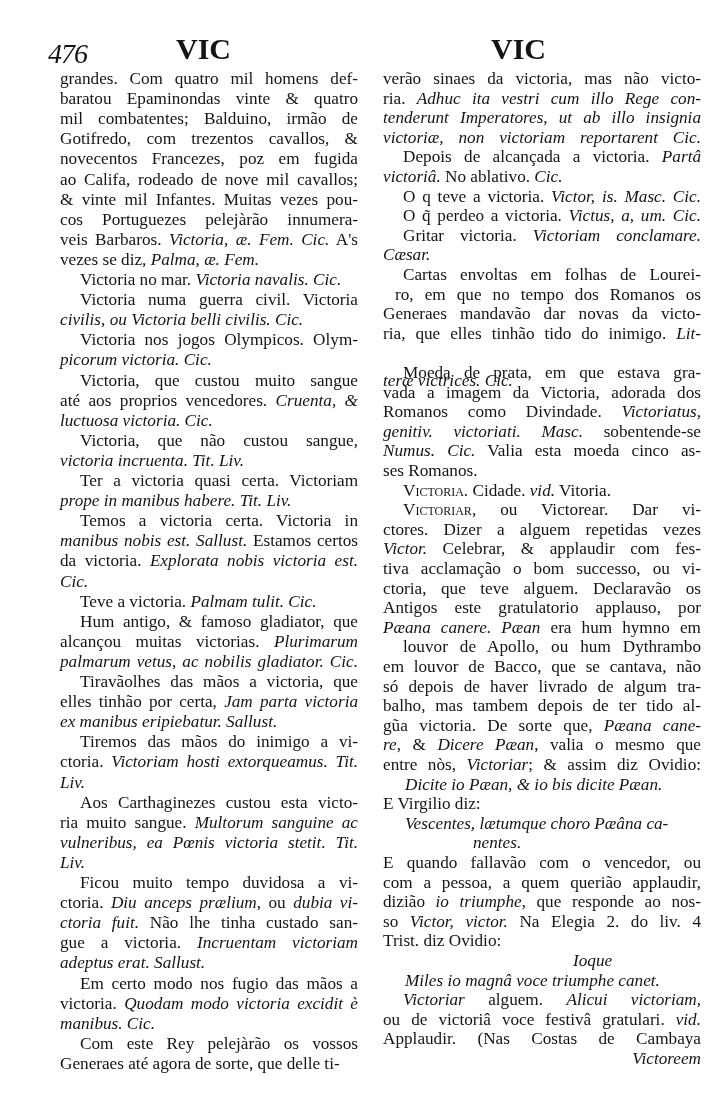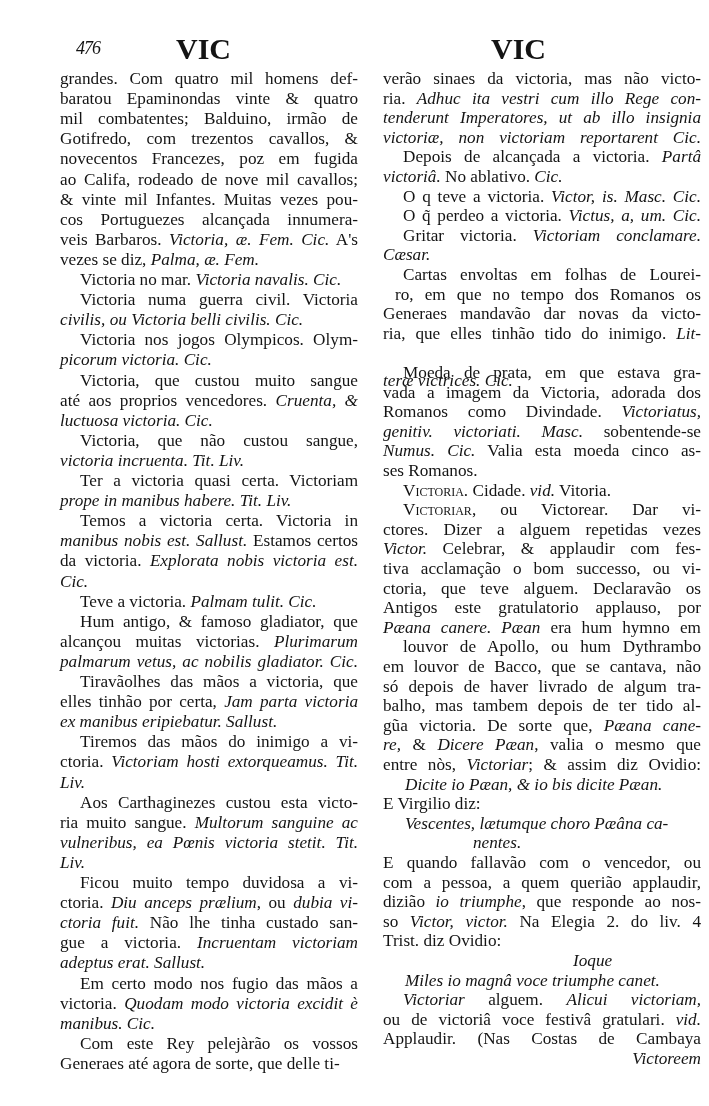--- a/index.html
+++ b/index.html
@@ -1,21 +1,21 @@
 <!DOCTYPE html>
 <html><head>
   <meta charset="utf-8">
   <style>
     html, body { margin: 0; padding: 0; }
     body {
       width: 709px; height: 1106px; background: #ffffff; position: relative; overflow: hidden;
       font-family: "Liberation Serif", "DejaVu Serif", serif; color: #141414;
     }
     .page-number {
-      position: absolute; left: 76px; top: 38px; font-size: 18px; font-style: italic;
+      position: absolute; left: 48px; top: 38px; font-size: 28px; font-style: italic;
       letter-spacing: -1px;
     }
     .running-head {
       position: absolute; top: 32px; font-size: 30px; font-weight: bold; letter-spacing: 0px;
     }
     .running-head.left { left: 176px; }
     .running-head.right { left: 491px; }
     .column { position: absolute; top: 68px; width: 298px; }
     .column.left { left: 60px; }
     .column.right { left: 383px; width: 318px; }
@@ -40,21 +40,21 @@
 <div class="running-head right">VIC</div>
 
 <div class="column left" id="col-left">
     <div class="line" style="top: 0px;">grandes. Com quatro mil homens def-</div>
     <div class="line" style="top: 20.1px;">baratou Epaminondas vinte &amp; quatro</div>
     <div class="line" style="top: 40.2px;">mil combatentes; Balduino, irmão de</div>
     <div class="line" style="top: 60.3px;">Gotifredo, com trezentos cavallos, &amp;</div>
     <div class="line" style="top: 80.4px;">novecentos Francezes, poz em fugida</div>
     <div class="line" style="top: 100.5px;">ao Califa, rodeado de nove mil cavallos;</div>
     <div class="line" style="top: 120.6px;">&amp; vinte mil Infantes. Muitas vezes pou-</div>
-    <div class="line" style="top: 140.7px;">cos Portuguezes alcançada innumera-</div>
+    <div class="line" style="top: 140.7px;">cos Portuguezes pelejàrão innumera-</div>
     <div class="line" style="top: 160.8px;">veis Barbaros. <i>Victoria, æ. Fem. <i>Cic.</i></i> A's</div>
     <div class="line last" style="top: 180.9px;">vezes se diz, <i>Palma, æ. Fem.</i></div>
     <div class="line indent last" style="top: 201px;">Victoria no mar. <i>Victoria navalis. <i>Cic.</i></i></div>
     <div class="line indent" style="top: 221.1px;">Victoria numa guerra civil. Victoria</div>
     <div class="line last" style="top: 241.2px;"><i>civilis, ou Victoria belli civilis. <i>Cic.</i></i></div>
     <div class="line indent" style="top: 261.3px;">Victoria nos jogos Olympicos. Olym-</div>
     <div class="line last" style="top: 281.4px;"><i>picorum victoria. <i>Cic.</i></i></div>
     <div class="line indent" style="top: 301.5px;">Victoria, que custou muito sangue</div>
     <div class="line" style="top: 321.6px;">até aos proprios vencedores. <i>Cruenta, &amp;</i></div>
     <div class="line last" style="top: 341.7px;"><i>luctuosa victoria. <i>Cic.</i></i></div>

